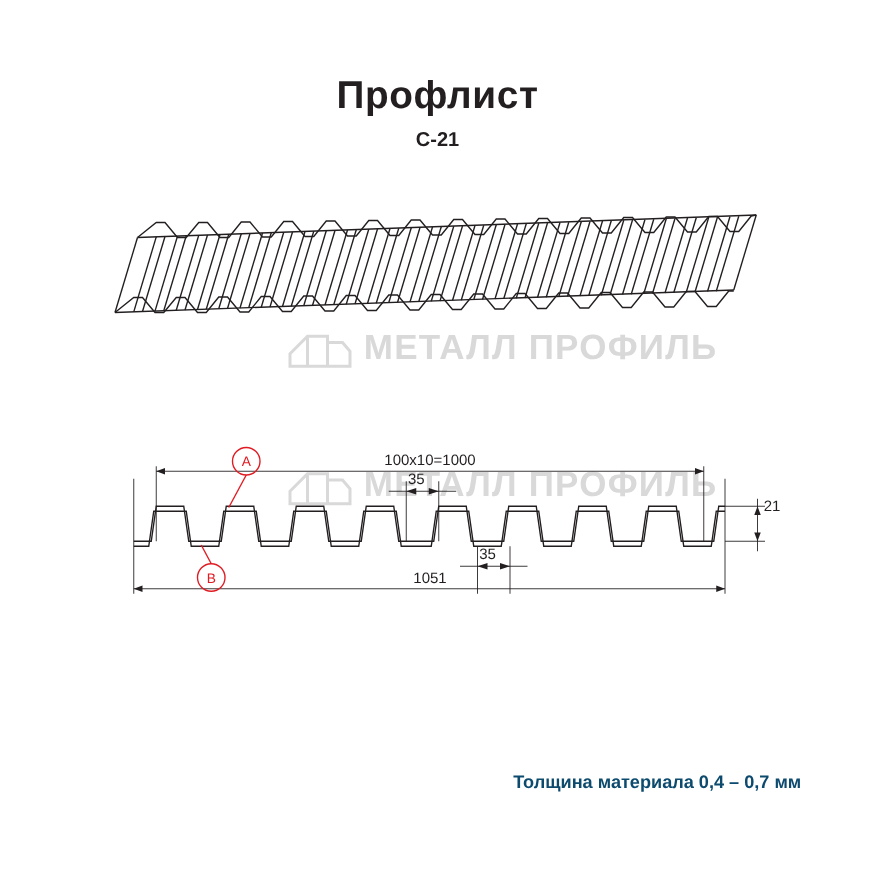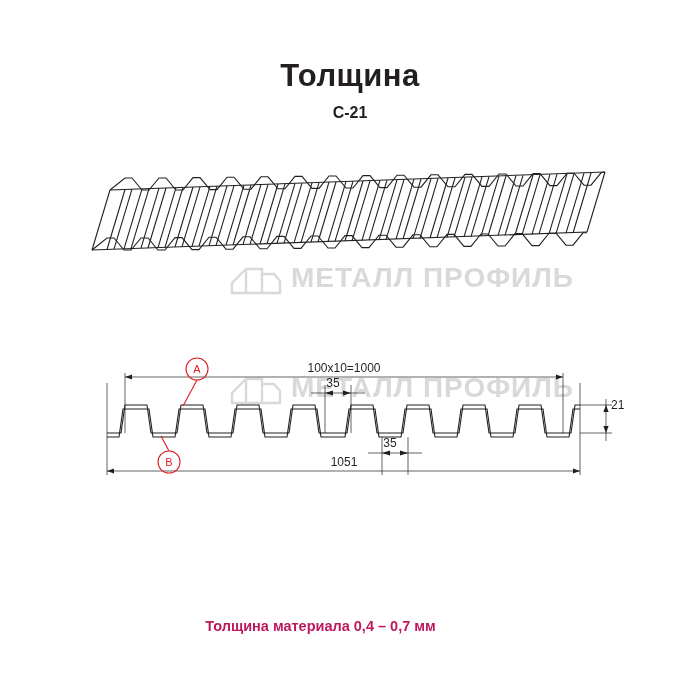--- a/index.html
+++ b/index.html
@@ -53,24 +53,24 @@
     top: 345px;
     left: 85px;
     width: 540px;
     height: 160px;
   }
   .footer {
     position: absolute;
     top: 618px;
     left: 0;
     width: 641px;
-    text-align: center;
+    text-align: right;
     font-size: 14.5px;
     font-weight: bold;
-    color: #be185d;
+    color: #0c4a6e;
   }
   .wm {
     position: absolute;
     pointer-events: none;
     user-select: none;
     color: #d9d9d9;
     font-size: 28px;
     font-weight: bold;
     letter-spacing: 1px;
     white-space: nowrap;
@@ -87,21 +87,21 @@
   .dim { fill: none; stroke: #231f20; stroke-width: 0.7; }
   .red { stroke: #e01b22; fill: none; stroke-width: 1.1; }
   .redtext { fill: #e01b22; font-size: 11px; font-family: "Liberation Sans", sans-serif; }
   .dtext { fill: #231f20; font-size: 12px; font-family: "Liberation Sans", sans-serif; }
 </style>
 </head>
 <body>
 
 <div class="page">
 
-  <div class="title">Толщина</div>
+  <div class="title">Профлист</div>
   <div class="subtitle">C-21</div>
 
   <div class="iso-wrap">
     <svg width="545" height="130" viewBox="0 0 545 130">
       <g class="ln">
 
         <path d="M 30 40 L 525 22"></path>
 
         <path d="M 12 100 L 507 82"></path>
 

